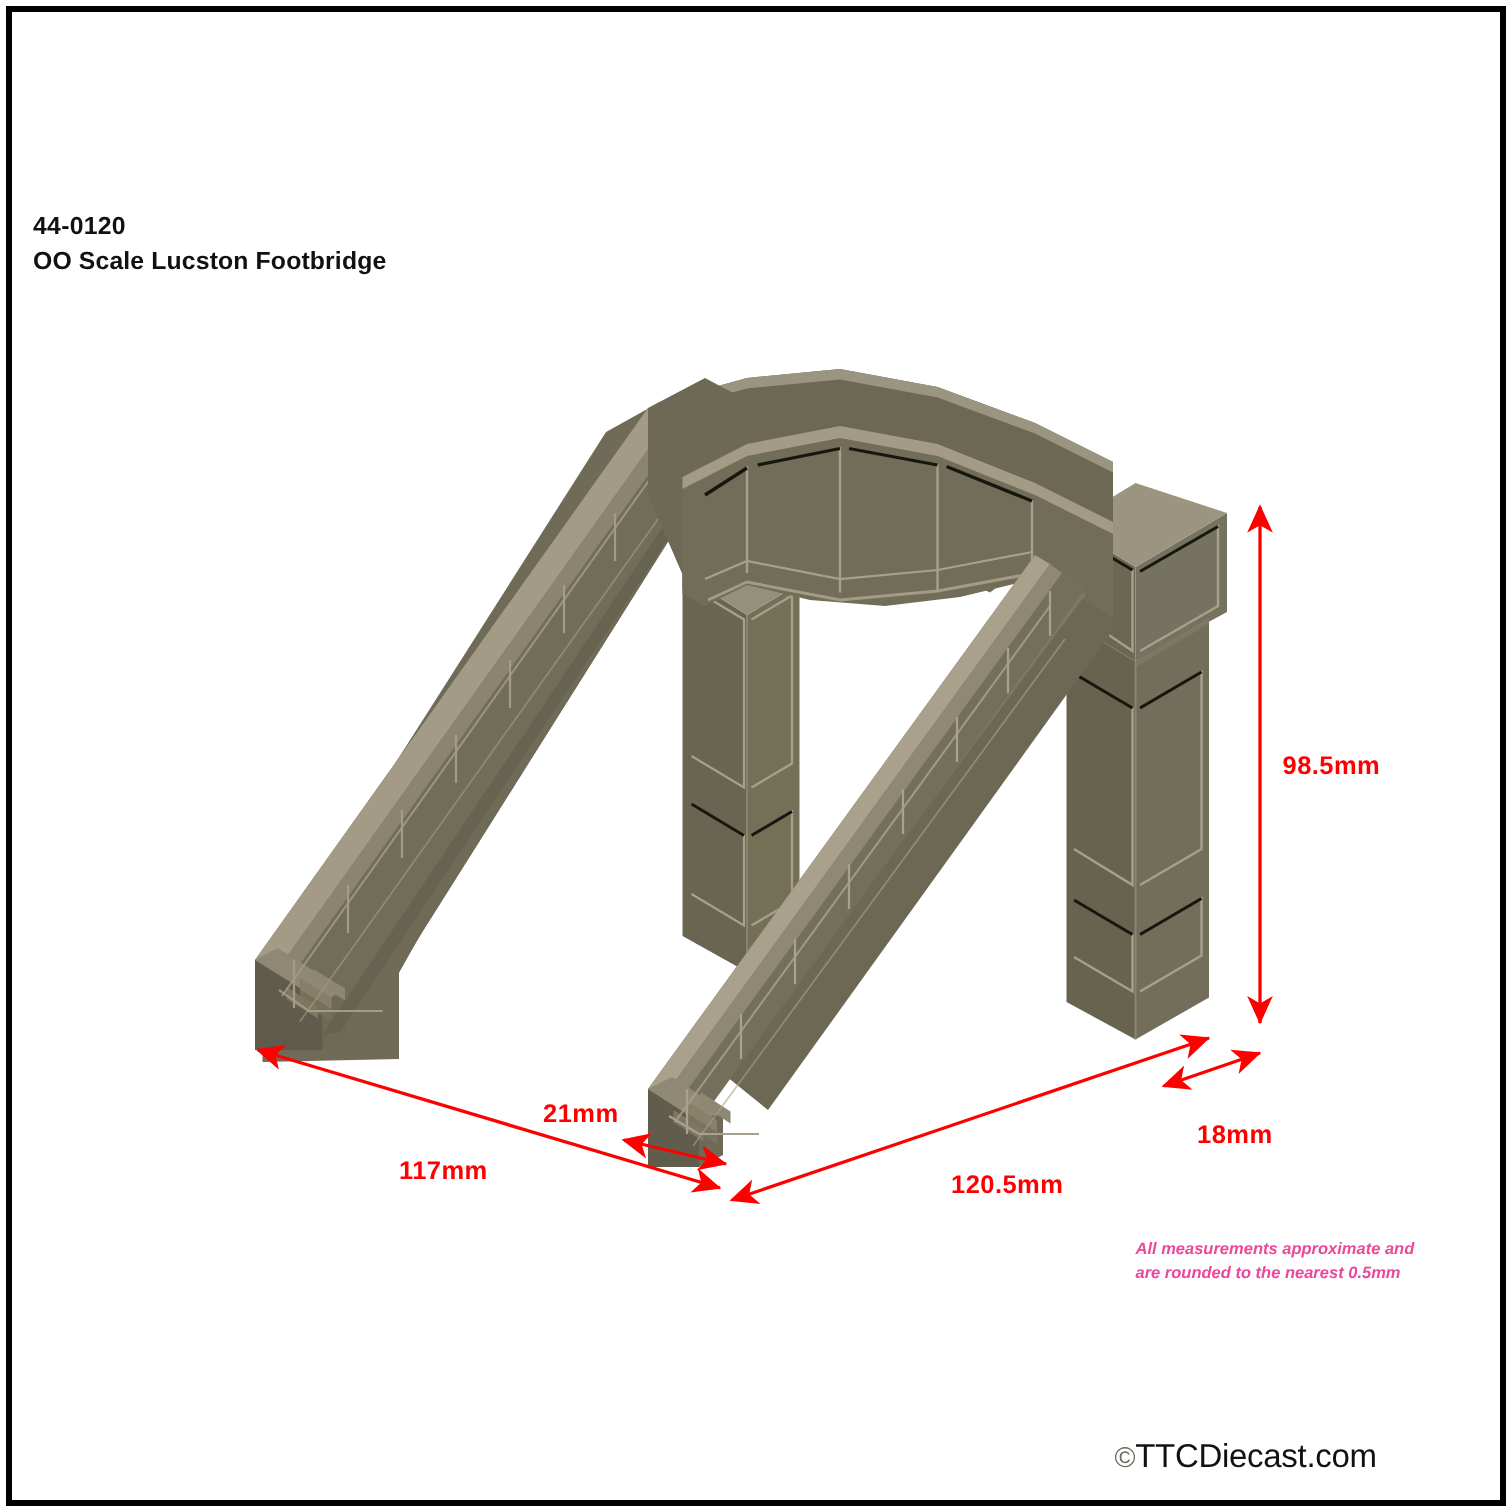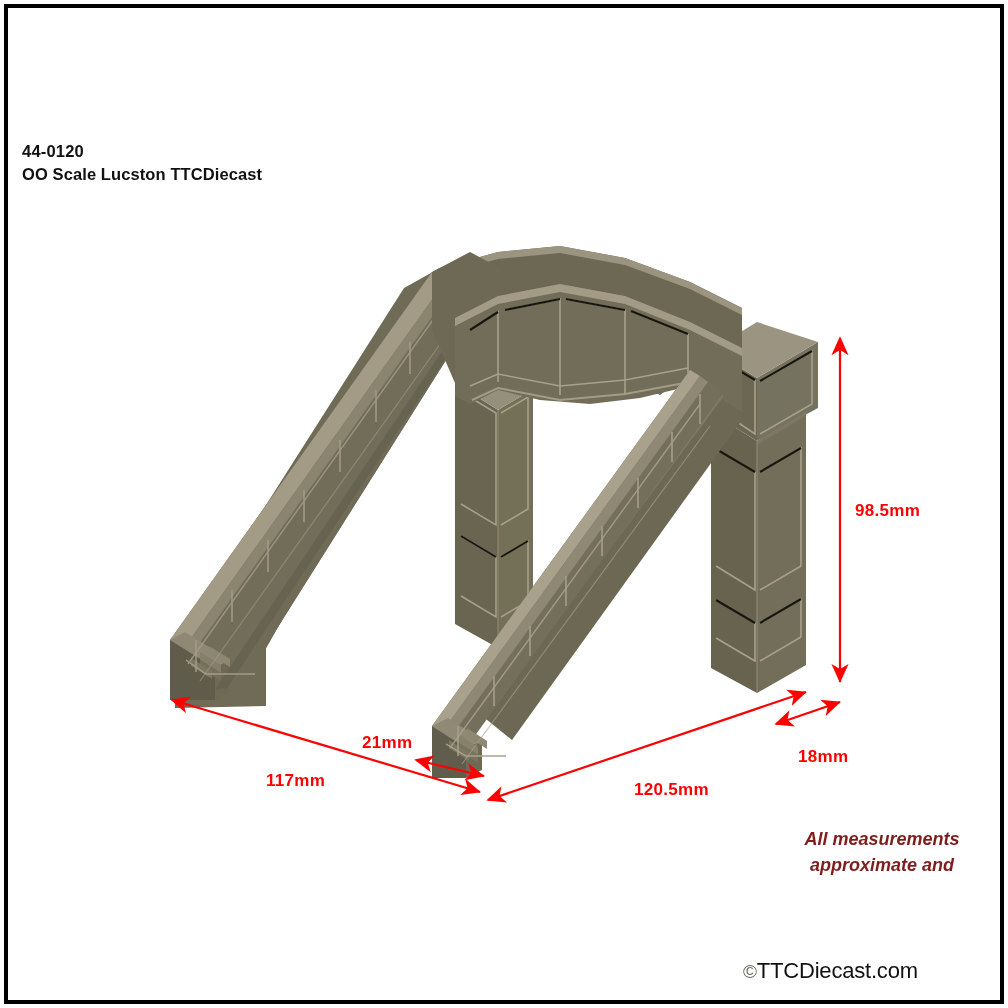--- a/index.html
+++ b/index.html
@@ -55,26 +55,25 @@
     top: 0;
     width: 1008px;
     height: 1008px;
   }
   
   #disclaimer {
     position: absolute;
     left: 757px;
     top: 826px;
     width: 250px;
-    font-size: 18px;
+    font-size: 11px;
     font-style: italic;
     font-weight: 600;
     line-height: 1.45;
-    color: #7f1d1d;
-    text-align: center;
+    color: #ec4899;
   }
   
   #watermark {
     position: absolute;
     left: 743px;
     top: 958px;
     font-size: 22px;
     color: #111111;
     letter-spacing: -0.2px;
     white-space: nowrap;
@@ -93,21 +92,21 @@
 </style>
 </head>
 <body>
 
 <div id="page">
 
   <div id="frame"></div>
 
   <div id="title-block">
     <div class="code">44-0120</div>
-    <div class="name">OO Scale Lucston TTCDiecast</div>
+    <div class="name">OO Scale Lucston Footbridge</div>
   </div>
 
   <svg id="drawing" viewBox="0 0 1008 1008">
     <defs>
       <marker id="arrHead" markerWidth="9" markerHeight="9" refX="8.2" refY="4.5" orient="auto" markerUnits="strokeWidth">
         <path d="M0,0.6 L8.6,4.5 L0,8.4 L2.3,4.5 Z" fill="#ff0000"></path>
       </marker>
       <marker id="arrTail" markerWidth="9" markerHeight="9" refX="0.8" refY="4.5" orient="auto" markerUnits="strokeWidth">
         <path d="M8.6,0.6 L0,4.5 L8.6,8.4 L6.3,4.5 Z" fill="#ff0000"></path>
       </marker>
@@ -306,19 +305,20 @@
       <g>
         <line x1="776" y1="724" x2="840" y2="702" stroke="#ff0000" stroke-width="2.2" marker-start="url(#arrTail)" marker-end="url(#arrHead)"></line>
         <text class="dim-label" x="798" y="762">18mm</text>
       </g>
 
     </g>
   </svg>
 
   <div id="disclaimer">
     <div>All measurements approximate and</div>
+    <div>are rounded to the nearest 0.5mm</div>
   </div>
 
   <div id="watermark">
     <span class="copy">©</span><span>TTCDiecast.com</span>
   </div>
 
 </div>
 
 </body></html>

